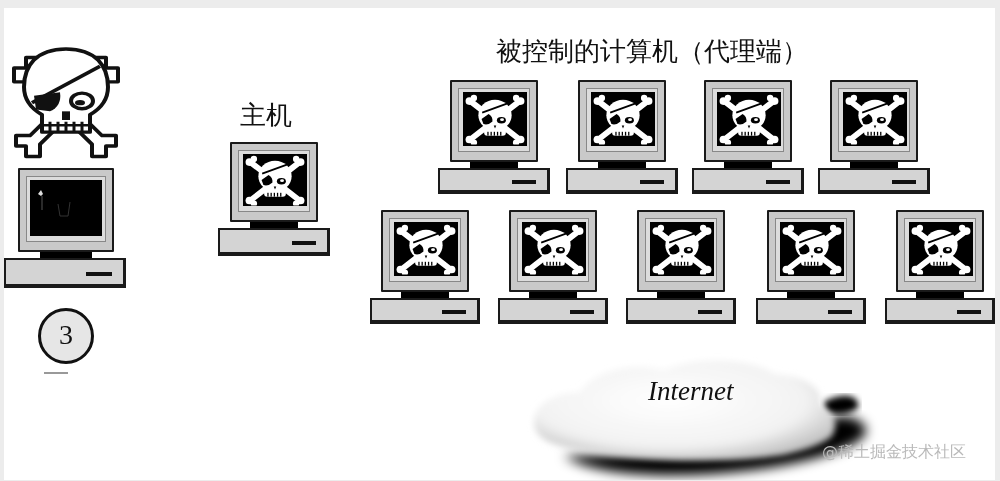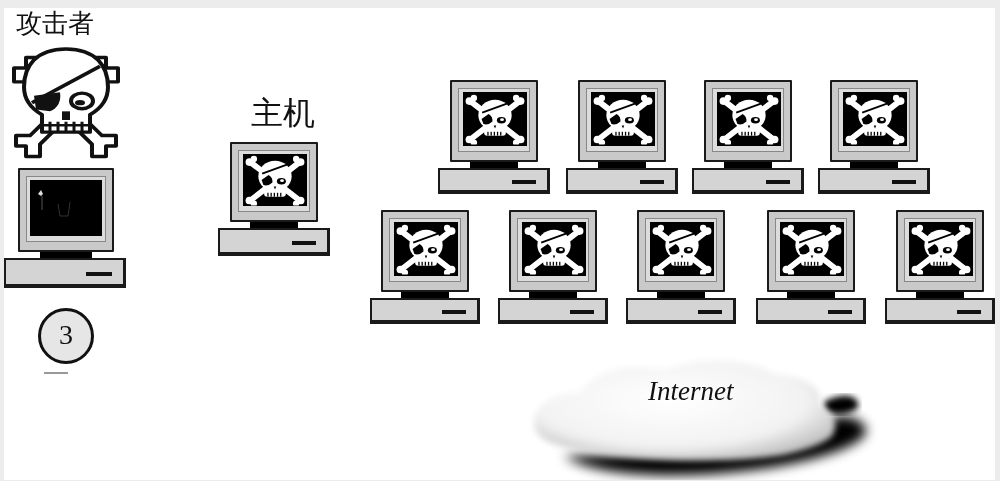--- a/index.html
+++ b/index.html
@@ -78,21 +78,20 @@
           <line x1="68" y1="92" x2="68" y2="104"></line>
         <line x1="76" y1="92" x2="76" y2="104"></line>
       </g>
       <line x1="36" y1="96" x2="84" y2="96" stroke="#111" stroke-width="3"></line>
     </symbol>
   </defs>
 </svg>
 
 <div class="canvas">
 
-  <div class="label" style="left:12px; top:-2px; font-size:26px;">攻击者</div>
   <svg style="position:absolute; left:2px; top:34px; width:120px; height:130px;" viewBox="0 0 120 150" preserveAspectRatio="none">
       <use href="#bigskull"></use>
     </svg>
 
   <div class="computer" style="left:0px; top:160px; width:124px; height:120px;">
     <div class="monitor" style="left:14px; top:0; width:96px; height:84px;">
       <div class="inner"></div>
       <div class="screen" style="left:10px; top:10px; width:72px; height:56px;">
         <svg viewBox="0 0 72 56">
             <path d="M8 14 L11 10 L13 14 L11 16 Z" fill="#ddd"></path>
@@ -103,36 +102,37 @@
     </div>
     <div class="neck" style="left:36px; top:84px; width:52px; height:8px;"></div>
     <div class="base" style="left:0; top:90px; width:122px; height:30px;">
       <div class="drive" style="left:80px; top:12px; width:26px;"></div>
     </div>
   </div>
 
   <div class="badge" style="left:34px; top:300px; width:56px; height:56px; line-height:48px; font-size:28px;">3</div>
   <div style="position:absolute; left:40px; top:364px; width:24px; height:2px; background:#999;"></div>
 
-  <div class="label" style="left:236px; top:84px; font-size:32px;margin-left:11px;">主机</div>
+  <div class="label" style="left:236px; top:90px; font-size:26px;">主机</div>
   <div class="computer" style="left:214px; top:134px; width:112px; height:110px;">
     <div class="monitor" style="left:12px; top:0; width:88px; height:80px;">
       <div class="inner"></div>
       <div class="screen" style="left:11px; top:10px; width:64px; height:52px;">
           <svg viewBox="0 0 100 80">
             <use href="#skull"></use>
           </svg>
         </div>
     </div>
     <div class="neck" style="left:32px; top:80px; width:48px; height:8px;"></div>
     <div class="base" style="left:0; top:86px; width:112px; height:28px;">
         <div class="drive" style="left:72px; top:11px; width:24px;"></div>
       </div>
   </div>
 
+  <div class="label" style="left:492px; top:26px; font-size:26px;">被控制的计算机（代理端）</div>
 
   <div class="computer" style="left:434px; top:72px; width:112px; height:114px;">
     <div class="monitor" style="left:12px; top:0; width:88px; height:82px;">
         <div class="inner"></div>
       <div class="screen" style="left:11px; top:10px; width:64px; height:54px;">
           <svg viewBox="0 0 100 80">
             <use href="#skull"></use>
           </svg>
         </div>
       </div>
@@ -268,13 +268,14 @@
         <stop offset="70%" stop-color="#f2f2f2"></stop>
         <stop offset="100%" stop-color="#bdbdbd"></stop>
       </radialGradient>
     </defs>
     <path d="M40 104 C70 124 150 128 230 118 C290 110 330 96 340 84 C350 70 320 60 310 66 L260 96 Z" fill="#000" filter="url(#blur6)"></path>
     <path d="M300 50 C318 40 336 42 334 56 C326 62 312 64 300 60 Z" fill="#000" filter="url(#blur3)"></path>
     <path d="M10 70 C10 48 40 40 56 40 C70 18 110 10 140 18 C170 4 230 6 250 22 C280 24 300 36 296 52 C306 58 316 70 308 84 C290 100 240 108 190 108 C130 110 60 102 30 92 C14 86 10 78 10 70 Z" fill="url(#cg)" filter="url(#blur3)"></path>
   </svg>
   <div class="label" style="left:644px; top:368px; font-size:27px; font-family:'Liberation Serif', serif;font-style:italic;">Internet</div>
 
+  <div class="watermark" style="left:818px; top:434px; font-size:16px;">@稀土掘金技术社区</div>
 </div>
 
 </body></html>

